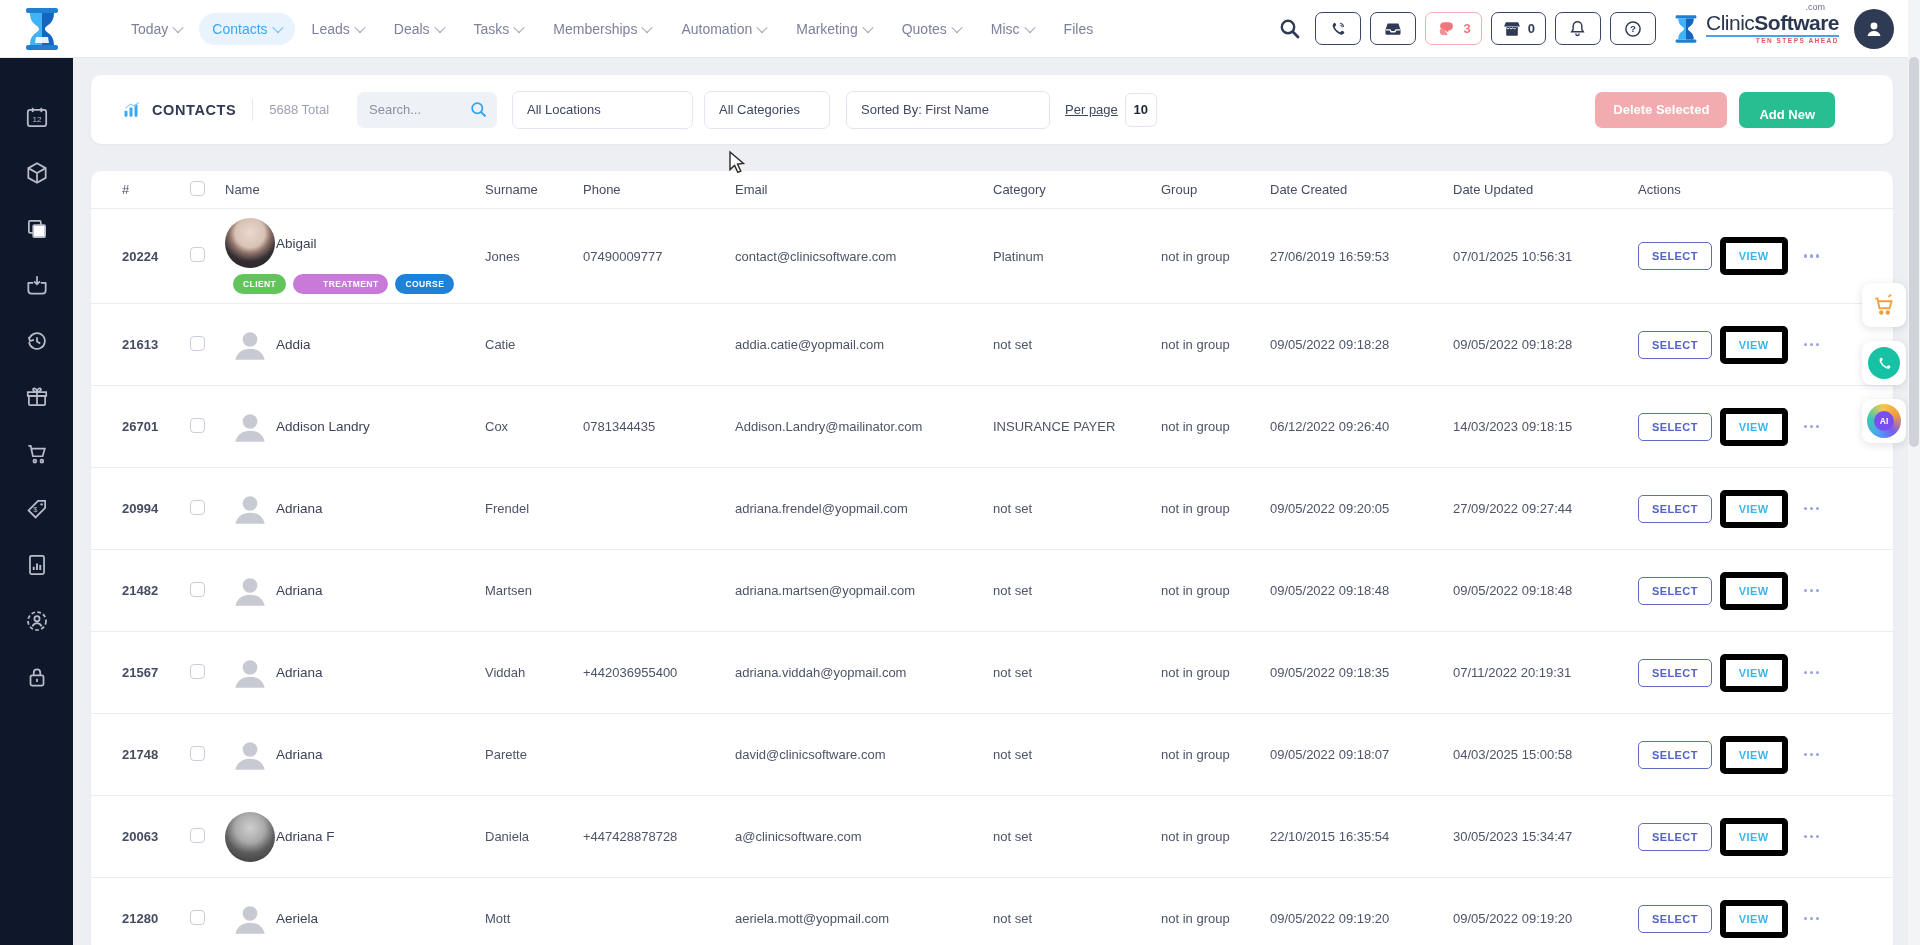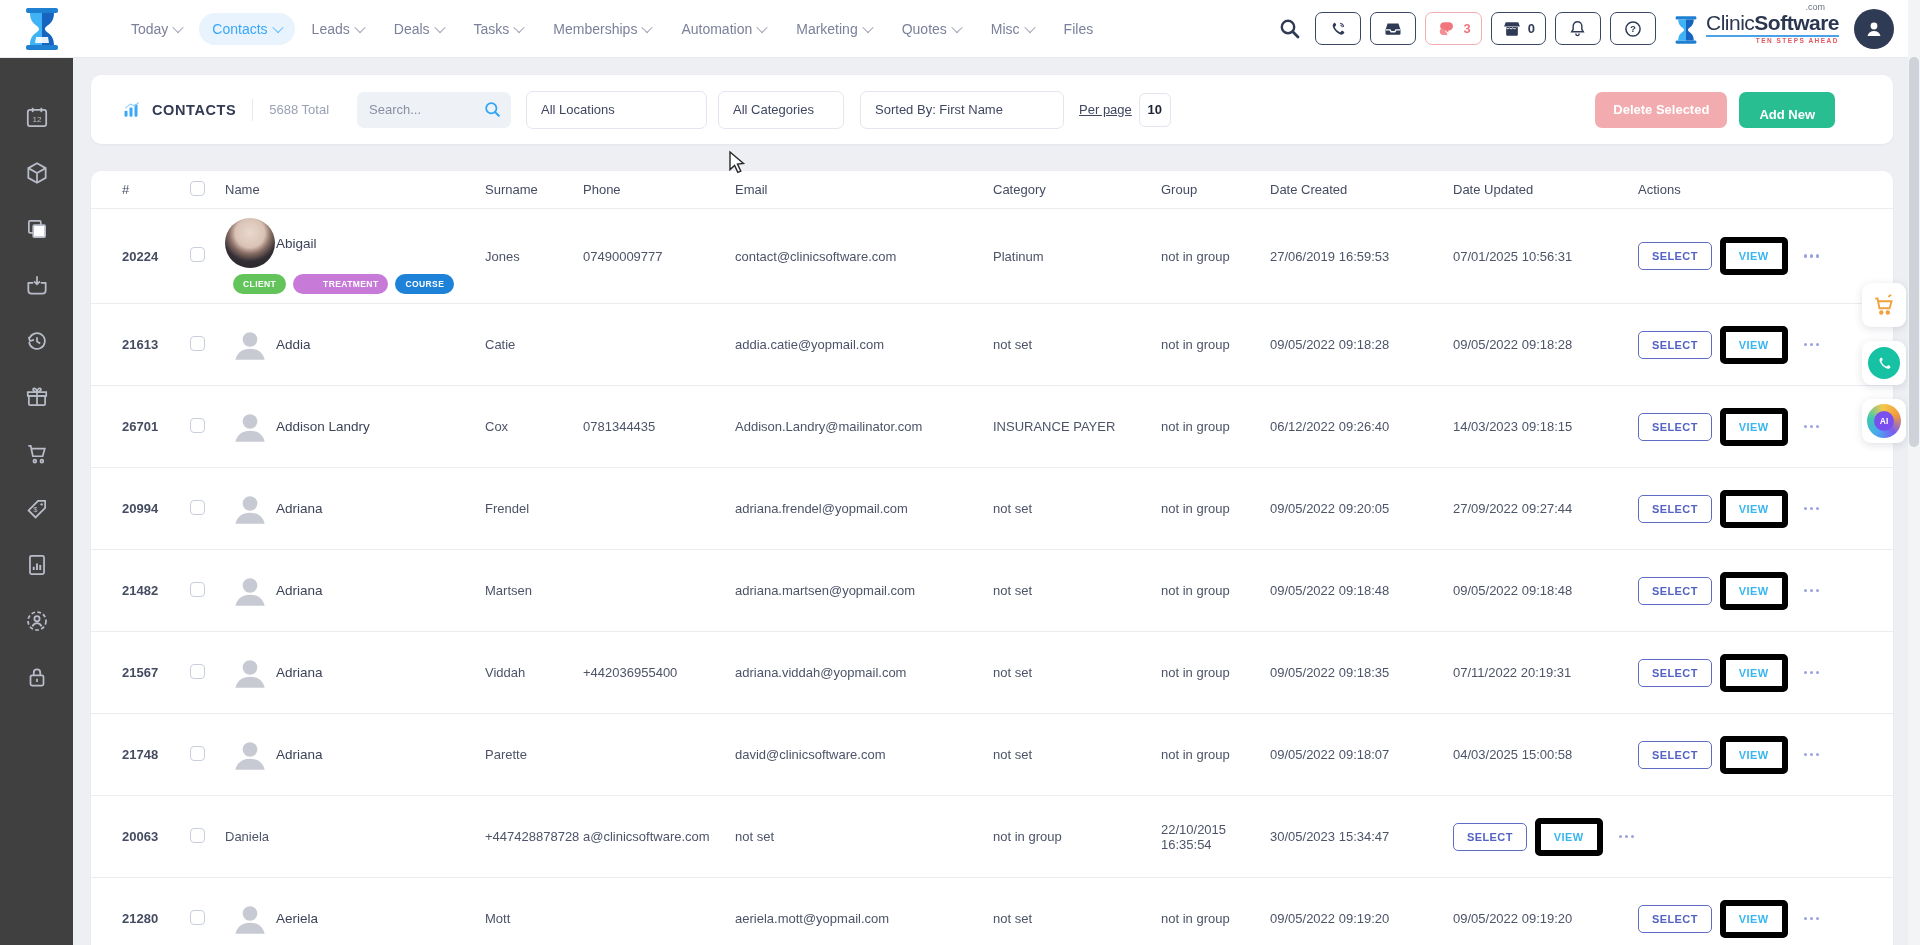--- a/index.html
+++ b/index.html
@@ -15,44 +15,44 @@
     font-size:14px; color:#7c819b; cursor:pointer; white-space:nowrap; }
   .nav-item.active { background:#e8f3fe; color:#38a7f8; }
   .chev { width:8px; height:8px; border-right:1.6px solid currentColor; border-bottom:1.6px solid currentColor;
     transform:rotate(45deg) translate(-1px,-1px); opacity:.75; display:inline-block; }
   .top-right { margin-left:auto; display:flex; align-items:center; gap:9px; padding-right:26px; }
   .tb-search { color:#2f3b54; width:24px; height:24px; margin-right:4px; cursor:pointer; }
   .tb-btn { height:33px; min-width:46px; padding:0 10px; border:1.5px solid #3a4763; border-radius:7px;
     display:flex; align-items:center; justify-content:center; gap:6px; color:#2f3b54; background:#fff;
     cursor:pointer; font-size:13px; font-weight:bold; }
   .tb-btn.red { border-color:#f3aeb2; color:#f0757c; }
-  .brand { display:flex; align-items:flex-end; gap:7px; margin-left:8px; }
+  .brand { display:flex; align-items:center; gap:7px; margin-left:8px; }
   .brand-text { position:relative; line-height:1; }
   .brand-name { font-size:21px; color:#2b3650; letter-spacing:-.5px; }
   .brand-name b { font-weight:bold; }
   .brand-com { position:absolute; right:14px; top:-9px; font-size:9px; color:#6b7280; }
   .brand-tagline { text-align:right; font-size:6.5px; letter-spacing:1.5px; color:#e2555c;
     border-top:2px solid #4aa3e8; padding-top:1px; margin-top:2px; font-weight:bold; }
   .avatar-btn { width:40px; height:40px; border-radius:50%; background:#2f3b54; display:flex;
     align-items:center; justify-content:center; margin-left:6px; cursor:pointer; }
 
   
-  .sidebar { position:absolute; left:0; top:57px; width:73px; height:888px; background:#404040;
+  .sidebar { position:absolute; left:0; top:57px; width:73px; height:888px; background:#0f172a;
     display:flex; flex-direction:column; align-items:center; padding-top:47px; gap:30px; z-index:10; }
   .side-ic { width:26px; height:26px; color:#b9bdc9; cursor:pointer; flex:0 0 auto; }
 
   
   .toolbar-card { position:absolute; left:91px; top:75px; width:1802px; height:69px; background:#fff;
     border-radius:10px; box-shadow:0 1px 3px rgba(40,50,80,.05); display:flex; align-items:center;
     padding:0 58px 0 31px; z-index:5; }
   .tc-title-wrap { display:flex; align-items:center; gap:10px; }
   .tc-title { font-size:14.5px; font-weight:bold; letter-spacing:.6px; color:#323952; }
   .tc-sep { width:1px; height:22px; background:#e6e8ee; margin:0 6px; }
   .tc-total { font-size:13px; color:#9ba1b5; }
-  .search-box { position:relative; margin-left:28px; width:154px; height:36px; background:#eef1f6;
+  .search-box { position:relative; margin-left:28px; width:140px; height:36px; background:#eef1f6;
     border-radius:7px; }
   .search-box input { width:100%; height:100%; border:0; background:transparent; padding:0 34px 0 12px;
     font-size:13px; color:#3f4760; outline:none; font-family:inherit; }
   .search-box input::placeholder { color:#8a90a3; }
   .search-box svg { position:absolute; right:9px; top:8px; width:19px; height:19px; color:#2ea6f7; }
   .filter-box { height:38px; background:#fff; border:1px solid #e3e6ee; border-radius:7px;
     display:flex; align-items:center; padding:0 14px; font-size:13px; color:#3f4760; cursor:pointer;
     white-space:nowrap; }
   .f-loc { margin-left:15px; width:181px; }
   .f-cat { margin-left:11px; width:126px; }
@@ -560,20 +560,29 @@
       <span class="dots">
             <i></i>
             <i></i>
             <i></i>
           </span>
     </div>
   </div>
       <div class="trow">
     <div class="row-id">20063</div>
     <div><span class="cbx"></span></div>
+    <div class="name-cell">
+      <div class="name-top">
+        <div class="avatar photo-2">
+          
+        </div>
+        <span class="c-name">Adriana F</span>
+      </div>
+
+    </div>
     <div>Daniela</div>
     <div>+447428878728</div>
     <div>a@clinicsoftware.com</div>
     <div>not set</div>
     <div>not in group</div>
     <div>22/10/2015 16:35:54</div>
     <div>30/05/2023 15:34:47</div>
     <div class="actions-cell">
       <button class="btn-select">SELECT</button>
       <button class="btn-view">VIEW</button>

